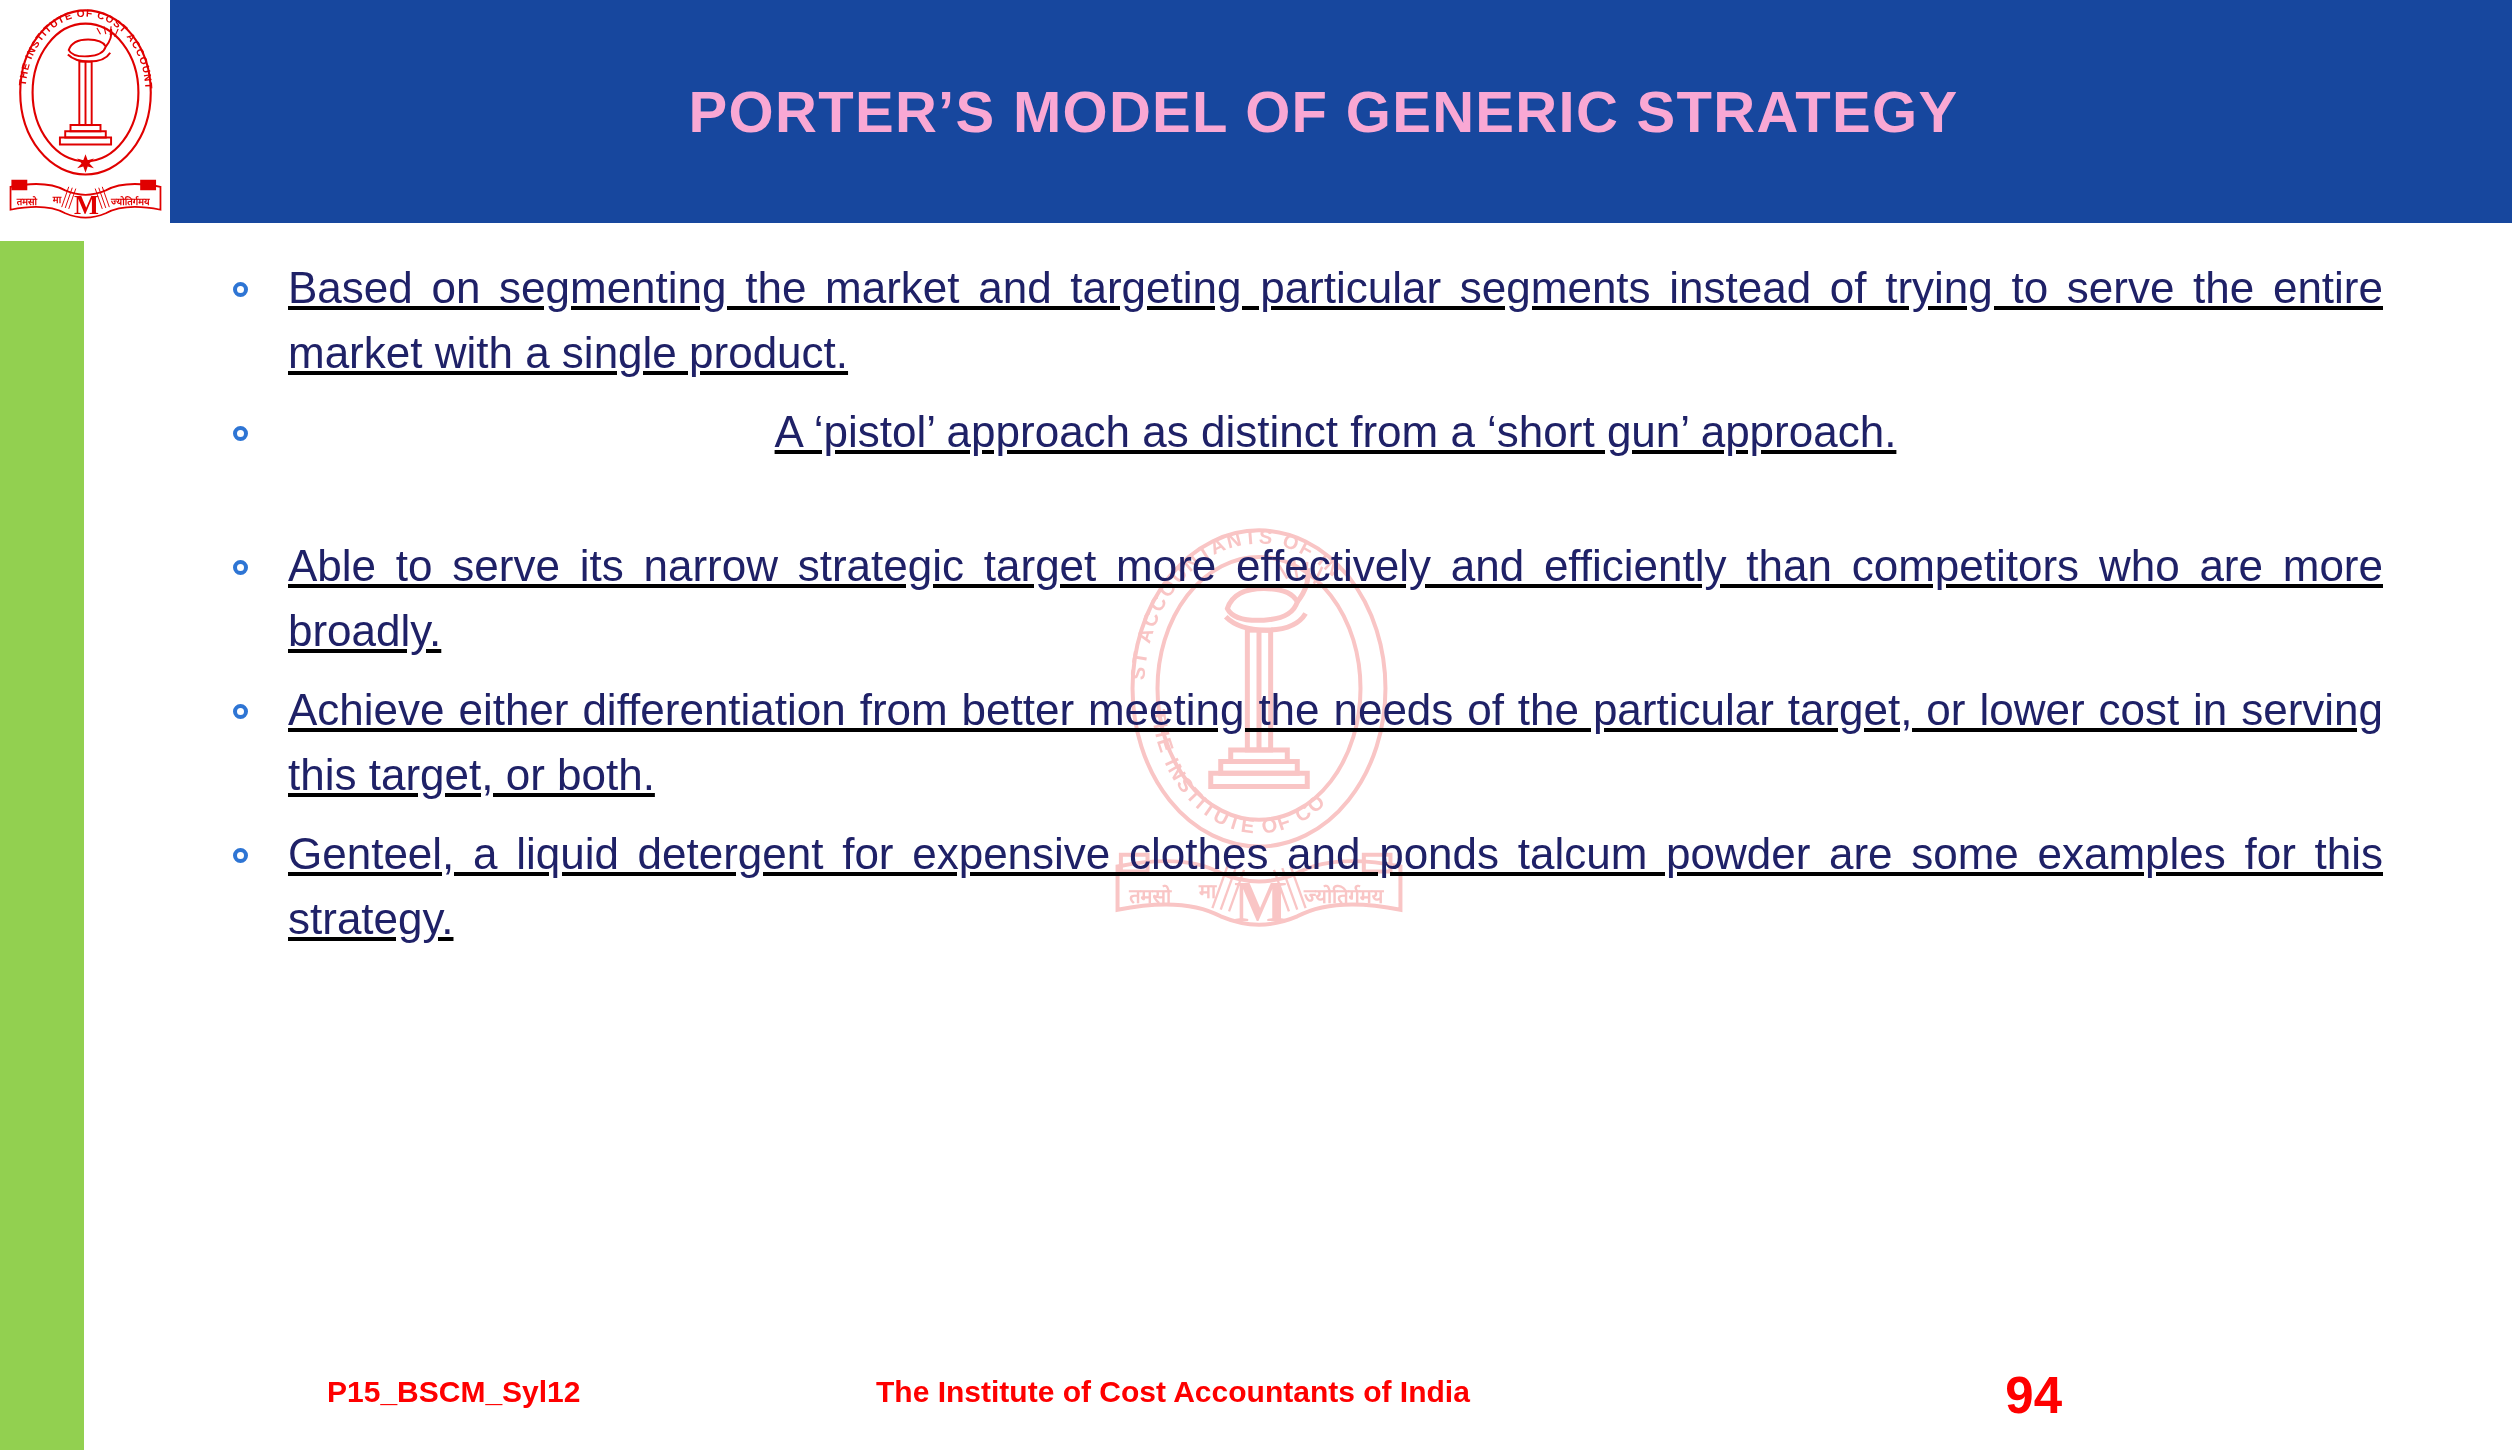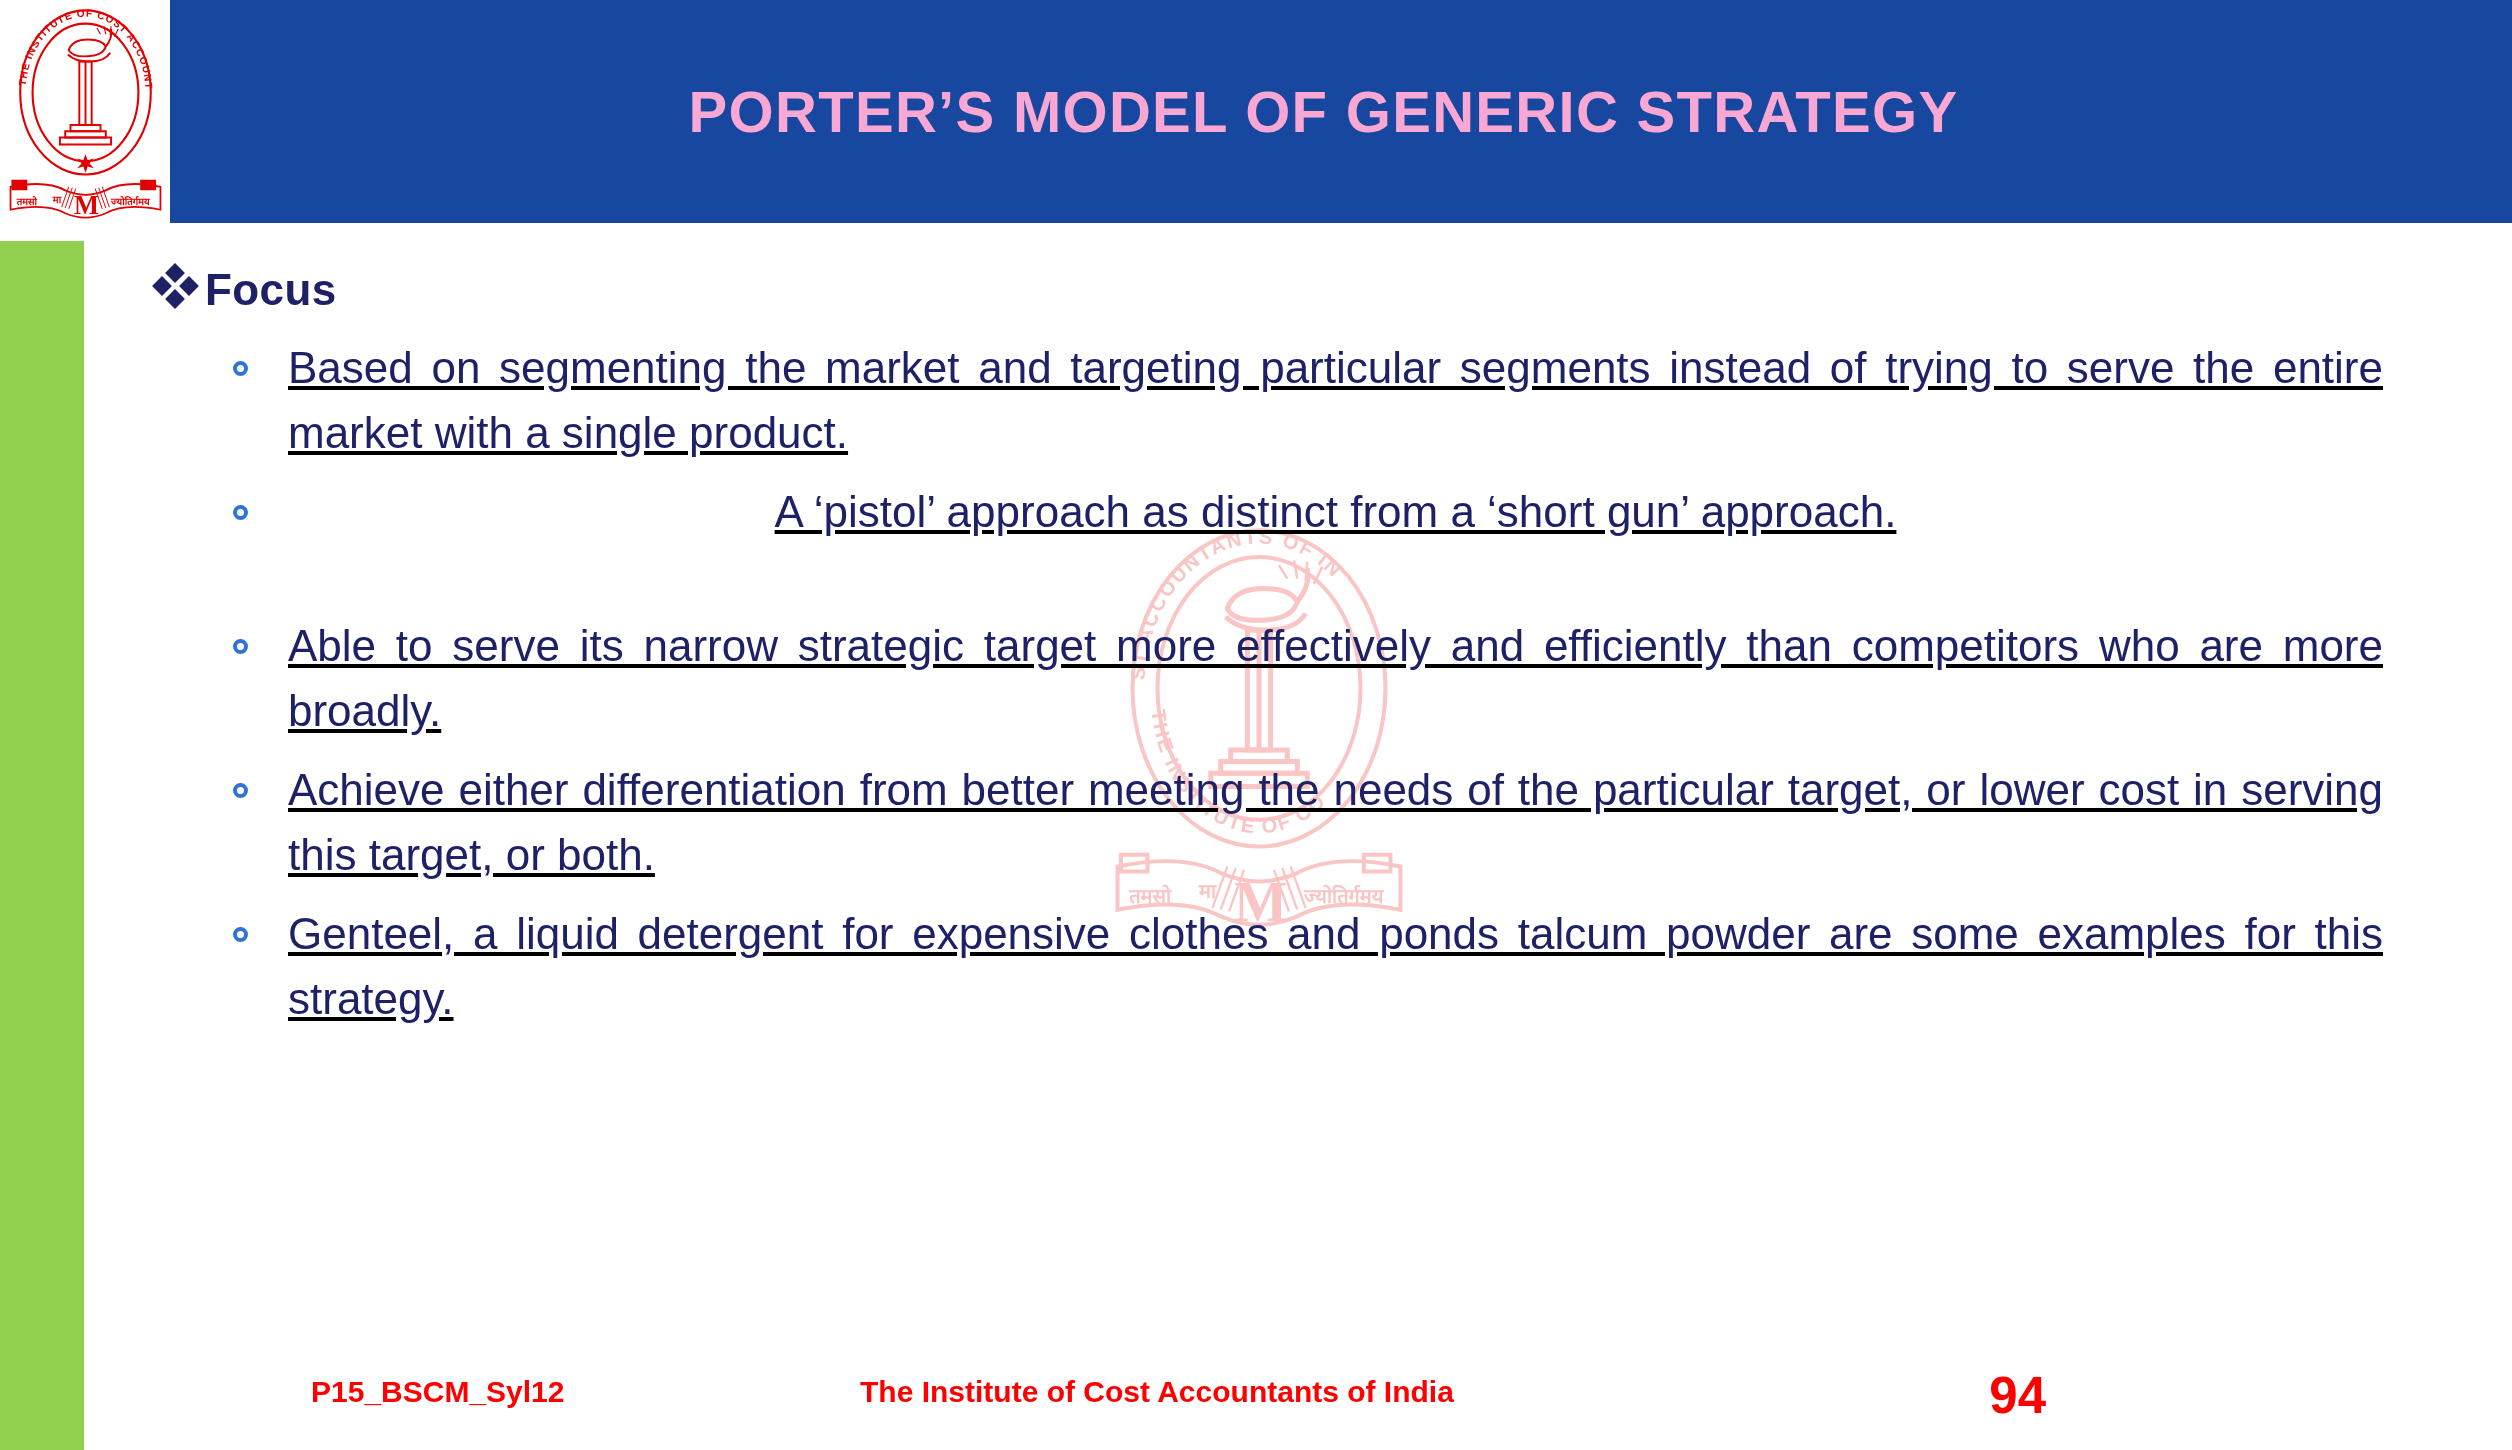--- a/index.html
+++ b/index.html
@@ -130,21 +130,21 @@
     letter-spacing:0px;
     word-spacing:0px;
   }
   .l2 .l2-text.nojustify{text-align:center;}
 
   .gap{height:55px;}
 
   
   .footer{
     position:absolute;
-    left:84px;bottom:0;
+    left:100px;bottom:0;
     width:2024px;height:96px;
   }
   .footer-code{
     position:absolute;
     left:227px;top:19.5px;
     color:#fe0000;
     font-size:30px;
     font-weight:bold;
     white-space:nowrap;
   }
@@ -286,29 +286,20 @@
         <line x1="80" y1="209" x2="71" y2="234"></line>
         <line x1="108" y1="207" x2="117" y2="232"></line>
           <line x1="103" y1="208" x2="112" y2="233"></line>
         <line x1="98" y1="209" x2="107" y2="234"></line>
       </g>
     </svg>
   </div>
 
   <div class="content">
 
-    <div class="l1">
-      <span class="l1-marker">
-        <span class="dia-wrap">
-          <span class="dia t"></span><span class="dia l"></span>
-          <span class="dia r"></span><span class="dia b"></span>
-        </span>
-      </span>
-      <span class="l1-text">Focus</span>
-    </div>
 
     <div class="l2">
       <span class="l2-marker">
           <span class="ring"></span>
         </span>
       <span class="l2-text">Based on segmenting the market and targeting particular segments instead of trying to serve the entire market with a single product.</span>
     </div>
 
     <div class="l2">
       <span class="l2-marker">

